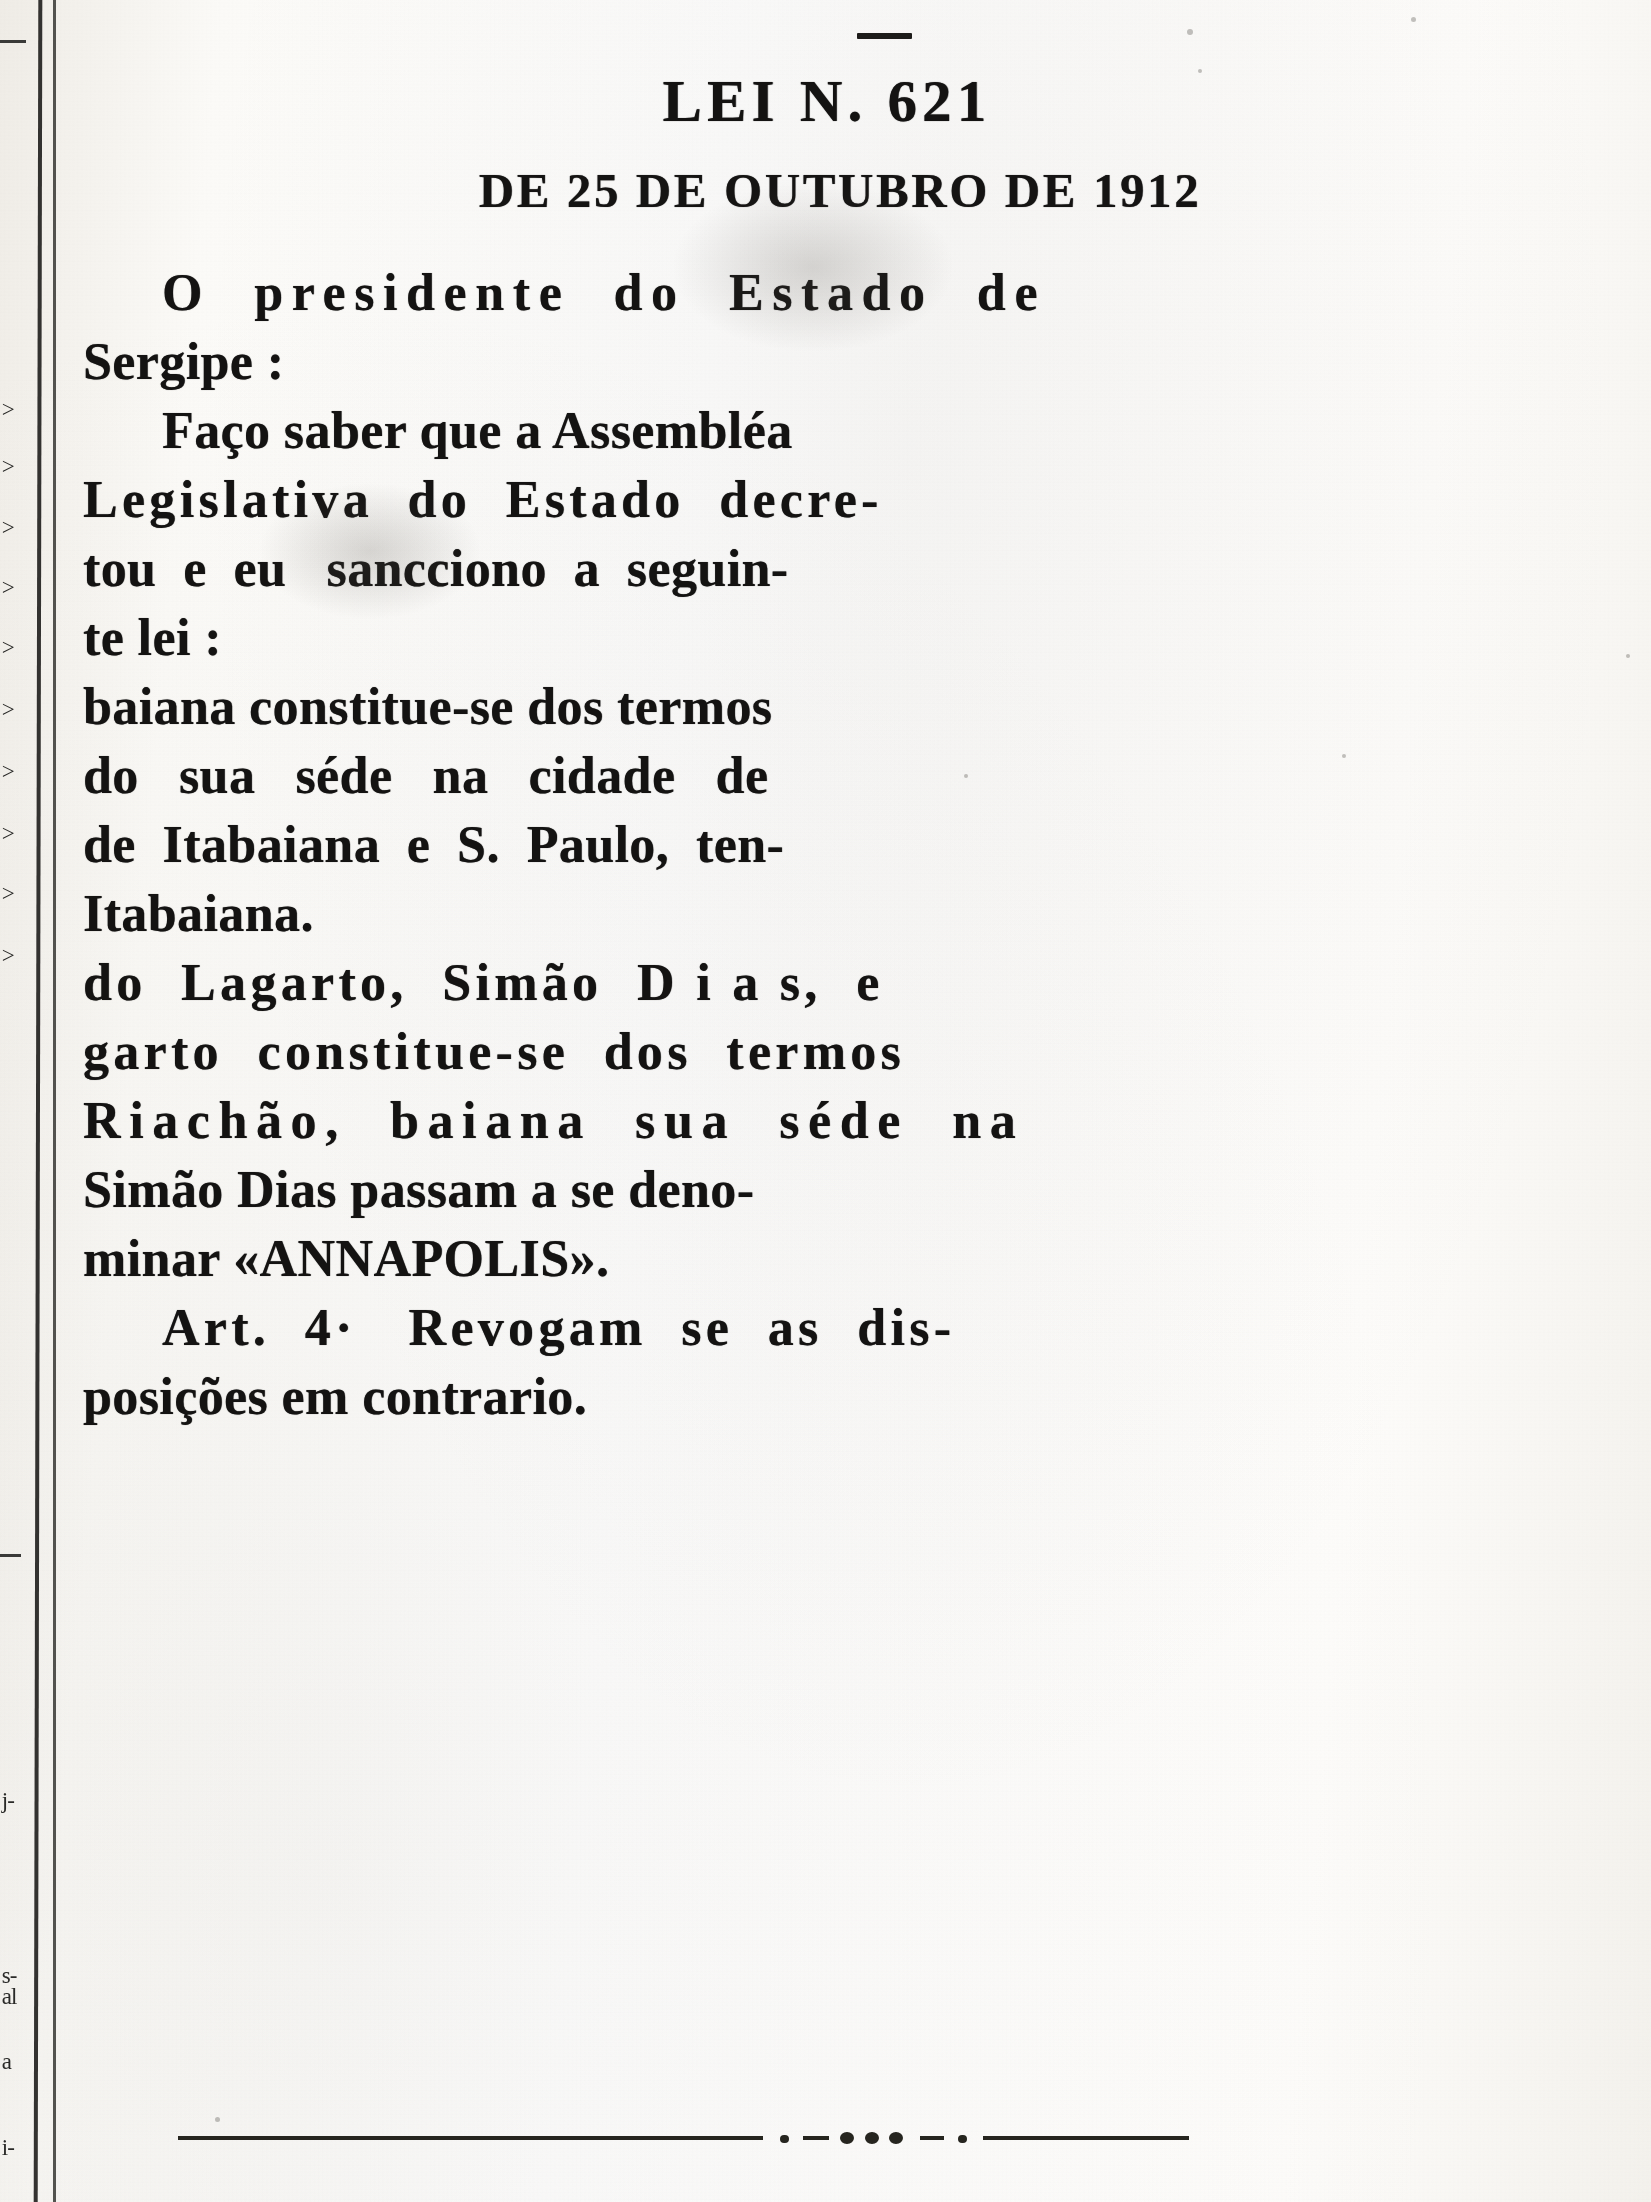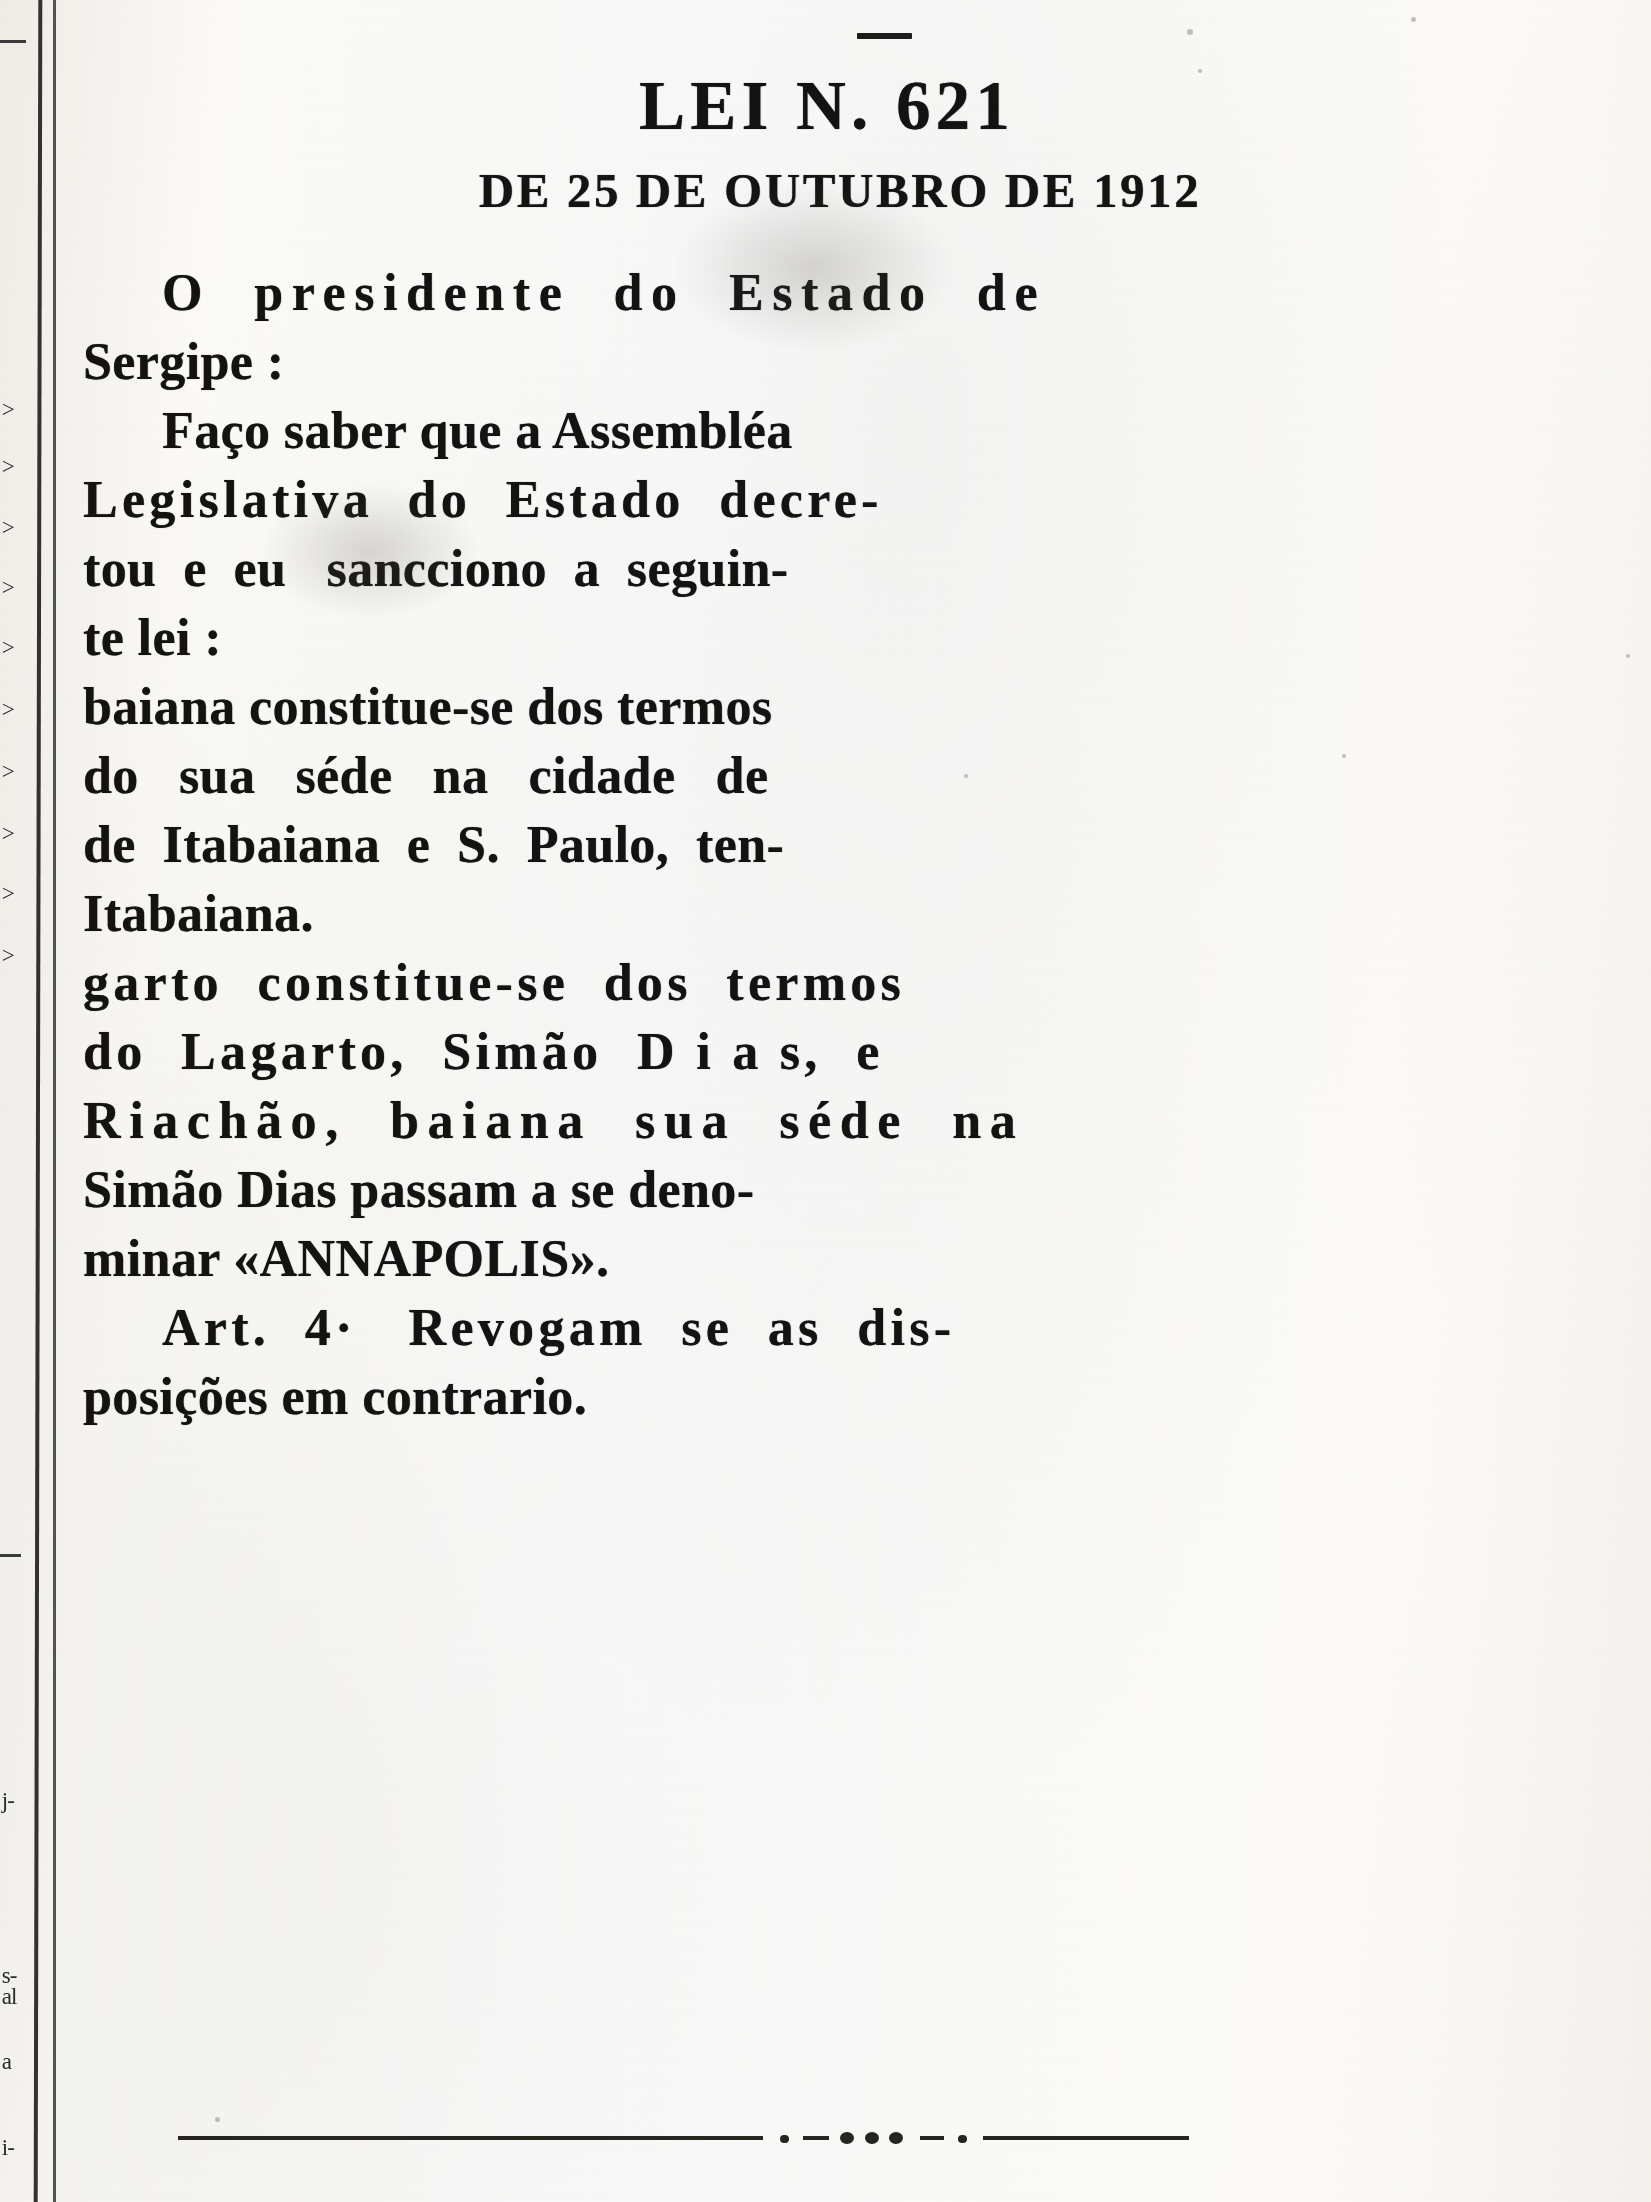--- a/index.html
+++ b/index.html
@@ -102,21 +102,21 @@
   }
 
   .title {
     position: absolute;
     left: 0;
     top: 67px;
     width: 1488px;
     text-align: center;
     font-family: "Liberation Serif", serif;
     font-weight: bold;
-    font-size: 69px;
+    font-size: 59px;
     letter-spacing: 5.2px;
     color: #141312;
     text-shadow: 0 0 1px rgba(0,0,0,0.65), 0.6px 0.3px 0 rgba(0,0,0,0.28);
   }
 
   .subtitle {
     position: absolute;
     left: 0;
     top: 162px;
     width: 1514px;
@@ -241,22 +241,22 @@
       </div>
 
       <div class="para">
         <div class="line j1">baiana constitue-se dos termos</div>
         <div class="line j1">do   sua   séde   na   cidade   de</div>
         <div class="line j1">de  Itabaiana  e  S.  Paulo,  ten-</div>
         <div class="line j1">Itabaiana.</div>
       </div>
 
       <div class="para">
+        <div class="line j2">do  Lagarto,  Simão  D i a s,  e</div>
         <div class="line j2">garto  constitue-se  dos  termos</div>
-        <div class="line j2">do  Lagarto,  Simão  D i a s,  e</div>
         <div class="line j3">Riachão,  baiana  sua  séde  na</div>
       </div>
 
       <div class="para">
         <div class="line j1">Simão Dias passam a se deno-</div>
         <div class="line j1">minar «ANNAPOLIS».</div>
       </div>
 
       <div class="para">
         <div class="line ind j2">Art.  4·   Revogam  se  as  dis-</div>

